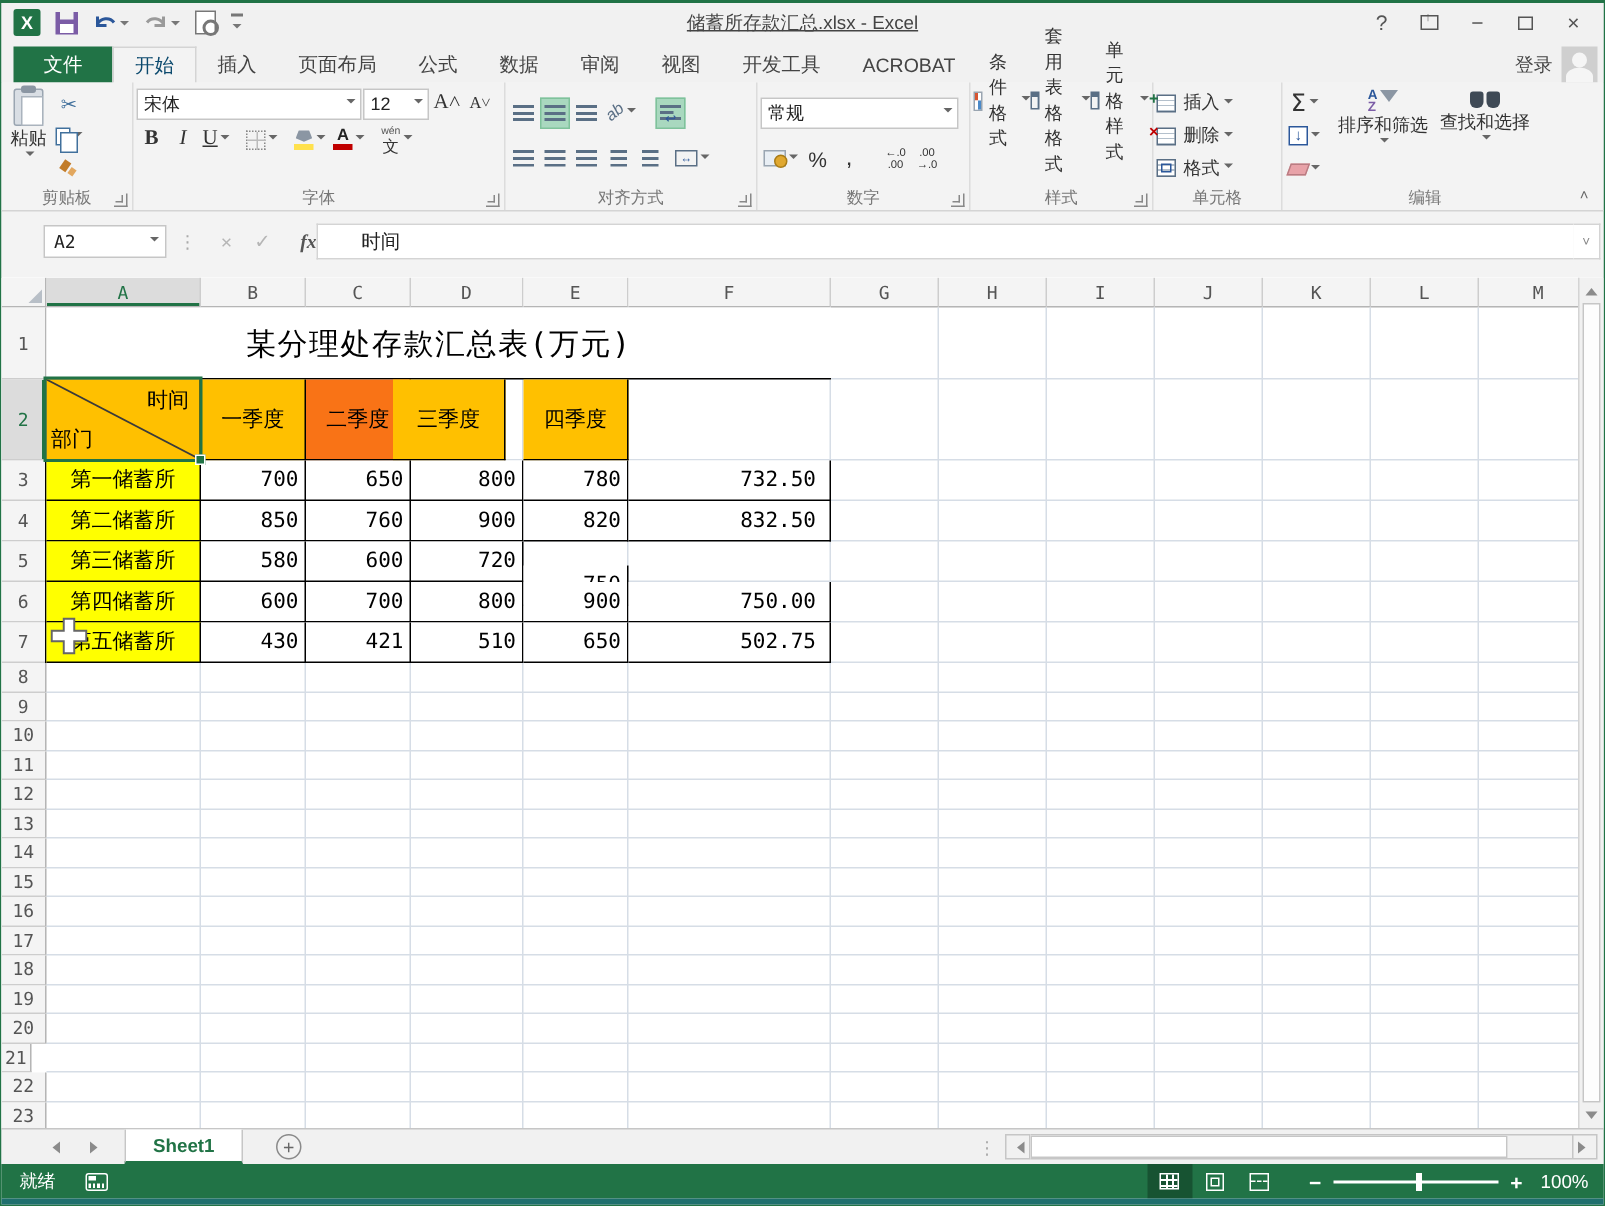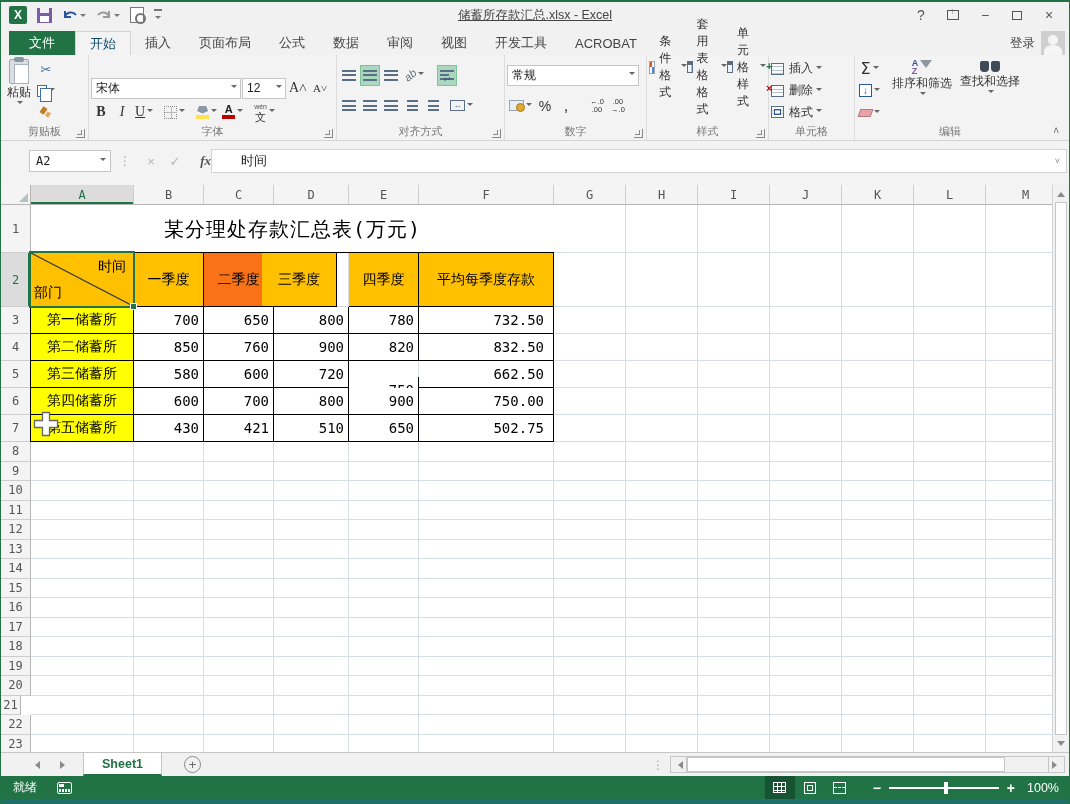--- a/index.html
+++ b/index.html
@@ -256,21 +256,21 @@
             </div>
           <div class="sbtn">
               <span class="brush-ic"></span>
             </div>
         </div>
       </div>
       <div class="rg-label"><span>剪贴板</span><span class="launcher"></span></div>
     </div>
 
     <div class="rgroup" style="width:248px">
-      <div style="display:flex;flex-direction:column;justify-content:flex-end;flex:1;">
+      <div style="display:flex;flex-direction:column;justify-content:flex-start;flex:1;">
         <div class="rrow">
           <div class="combo" style="width:150px">
               <span>宋体</span>
               <span class="dd"></span>
             </div>
           <div class="combo" style="width:44px">
               <span>12</span>
               <span class="dd"></span>
             </div>
           <div class="sbtn">
@@ -573,39 +573,37 @@
           <svg width="102" height="53" viewBox="0 0 102 53" style="position:absolute;left:0;top:0">
             <line x1="0" y1="0" x2="102" y2="53" stroke="#3a3a3a" stroke-width="1.2"></line>
           </svg>
           <span style="position:absolute;right:7px;top:5px;font-size:14px">时间</span>
           <span style="position:absolute;left:3px;bottom:4px;font-size:14px">部门</span>
         </div>
         <div class="tcell" style="left: 133px; top: 68px; width: 70px; height: 54px; background: rgb(255, 192, 0); border-right: 1px solid rgb(0, 0, 0); border-bottom: 1px solid rgb(0, 0, 0); justify-content: center; font-size: 14px;">一季度</div>
         <div class="tcell" style="left: 203px; top: 68px; width: 70px; height: 54px; background: #f97316; border-right: 1px solid rgb(0, 0, 0); border-bottom: 1px solid rgb(0, 0, 0); justify-content: center; font-size: 14px;">二季度</div>
         <div class="tcell" style="left: 261px; top: 68px; width: 75px; height: 54px; background: rgb(255, 192, 0); border-right: 1px solid rgb(0, 0, 0); border-bottom: 1px solid rgb(0, 0, 0); justify-content: center; font-size: 14px;">三季度</div>
         <div class="tcell" style="left: 348px; top: 68px; width: 70px; height: 54px; background: rgb(255, 192, 0); border-right: 1px solid rgb(0, 0, 0); border-bottom: 1px solid rgb(0, 0, 0); justify-content: center; font-size: 14px;">四季度</div>
-        <div class="tcell" style="left: 418px; top: 68px; width: 135px; height: 54px; background: rgb(255, 192, 0); border-right: 1px solid rgb(0, 0, 0); border-bottom: 1px solid rgb(0, 0, 0); justify-content: center; font-size: 14px;">平均每季度存款</div>
         <div class="tcell" style="left: 30px; top: 122px; width: 103px; height: 27px; background: rgb(255, 255, 0); border-right: 1px solid rgb(0, 0, 0); border-bottom: 1px solid rgb(0, 0, 0); justify-content: center; font-size: 14px;">第一储蓄所</div>
         <div class="tcell" style="left: 133px; top: 122px; width: 70px; height: 27px; background: rgb(255, 255, 255); border-right: 1px solid rgb(0, 0, 0); border-bottom: 1px solid rgb(0, 0, 0); justify-content: flex-end; padding-right: 4px; font-size: 14px;">700</div>
         <div class="tcell" style="left: 203px; top: 122px; width: 70px; height: 27px; background: rgb(255, 255, 255); border-right: 1px solid rgb(0, 0, 0); border-bottom: 1px solid rgb(0, 0, 0); justify-content: flex-end; padding-right: 4px; font-size: 14px;">650</div>
         <div class="tcell" style="left: 273px; top: 122px; width: 75px; height: 27px; background: rgb(255, 255, 255); border-right: 1px solid rgb(0, 0, 0); border-bottom: 1px solid rgb(0, 0, 0); justify-content: flex-end; padding-right: 4px; font-size: 14px;">800</div>
         <div class="tcell" style="left: 348px; top: 122px; width: 70px; height: 27px; background: rgb(255, 255, 255); border-right: 1px solid rgb(0, 0, 0); border-bottom: 1px solid rgb(0, 0, 0); justify-content: flex-end; padding-right: 4px; font-size: 14px;">780</div>
         <div class="tcell" style="left: 418px; top: 122px; width: 135px; height: 27px; background: rgb(255, 255, 255); border-right: 1px solid rgb(0, 0, 0); border-bottom: 1px solid rgb(0, 0, 0); justify-content: flex-end; padding-right: 9px; font-size: 14px;">732.50</div>
         <div class="tcell" style="left: 30px; top: 149px; width: 103px; height: 27px; background: rgb(255, 255, 0); border-right: 1px solid rgb(0, 0, 0); border-bottom: 1px solid rgb(0, 0, 0); justify-content: center; font-size: 14px;">第二储蓄所</div>
         <div class="tcell" style="left: 133px; top: 149px; width: 70px; height: 27px; background: rgb(255, 255, 255); border-right: 1px solid rgb(0, 0, 0); border-bottom: 1px solid rgb(0, 0, 0); justify-content: flex-end; padding-right: 4px; font-size: 14px;">850</div>
         <div class="tcell" style="left: 203px; top: 149px; width: 70px; height: 27px; background: rgb(255, 255, 255); border-right: 1px solid rgb(0, 0, 0); border-bottom: 1px solid rgb(0, 0, 0); justify-content: flex-end; padding-right: 4px; font-size: 14px;">760</div>
         <div class="tcell" style="left: 273px; top: 149px; width: 75px; height: 27px; background: rgb(255, 255, 255); border-right: 1px solid rgb(0, 0, 0); border-bottom: 1px solid rgb(0, 0, 0); justify-content: flex-end; padding-right: 4px; font-size: 14px;">900</div>
         <div class="tcell" style="left: 348px; top: 149px; width: 70px; height: 27px; background: rgb(255, 255, 255); border-right: 1px solid rgb(0, 0, 0); border-bottom: 1px solid rgb(0, 0, 0); justify-content: flex-end; padding-right: 4px; font-size: 14px;">820</div>
         <div class="tcell" style="left: 418px; top: 149px; width: 135px; height: 27px; background: rgb(255, 255, 255); border-right: 1px solid rgb(0, 0, 0); border-bottom: 1px solid rgb(0, 0, 0); justify-content: flex-end; padding-right: 9px; font-size: 14px;">832.50</div>
         <div class="tcell" style="left: 30px; top: 176px; width: 103px; height: 27px; background: rgb(255, 255, 0); border-right: 1px solid rgb(0, 0, 0); border-bottom: 1px solid rgb(0, 0, 0); justify-content: center; font-size: 14px;">第三储蓄所</div>
         <div class="tcell" style="left: 133px; top: 176px; width: 70px; height: 27px; background: rgb(255, 255, 255); border-right: 1px solid rgb(0, 0, 0); border-bottom: 1px solid rgb(0, 0, 0); justify-content: flex-end; padding-right: 4px; font-size: 14px;">580</div>
         <div class="tcell" style="left: 203px; top: 176px; width: 70px; height: 27px; background: rgb(255, 255, 255); border-right: 1px solid rgb(0, 0, 0); border-bottom: 1px solid rgb(0, 0, 0); justify-content: flex-end; padding-right: 4px; font-size: 14px;">600</div>
         <div class="tcell" style="left: 273px; top: 176px; width: 75px; height: 27px; background: rgb(255, 255, 255); border-right: 1px solid rgb(0, 0, 0); border-bottom: 1px solid rgb(0, 0, 0); justify-content: flex-end; padding-right: 4px; font-size: 14px;">720</div>
         <div class="tcell" style="left: 348px; top: 176px; width: 70px; height: 27px; background: rgb(255, 255, 255); border-right: 1px solid rgb(0, 0, 0); border-bottom: 1px solid rgb(0, 0, 0); justify-content: flex-end; padding-right: 4px; font-size: 14px; margin-top: 16px;">750</div>
-        <div class="tcell" style="left: 418px; top: 176px; width: 135px; height: 27px; background: rgb(255, 255, 255); border-right: 1px solid rgb(0, 0, 0); border-bottom: 1px solid rgb(0, 0, 0); justify-content: flex-end; padding-right: 9px; font-size: 14px;">662.50</div>
         <div class="tcell" style="left: 30px; top: 203px; width: 103px; height: 27px; background: rgb(255, 255, 0); border-right: 1px solid rgb(0, 0, 0); border-bottom: 1px solid rgb(0, 0, 0); justify-content: center; font-size: 14px;">第四储蓄所</div>
         <div class="tcell" style="left: 133px; top: 203px; width: 70px; height: 27px; background: rgb(255, 255, 255); border-right: 1px solid rgb(0, 0, 0); border-bottom: 1px solid rgb(0, 0, 0); justify-content: flex-end; padding-right: 4px; font-size: 14px;">600</div>
         <div class="tcell" style="left: 203px; top: 203px; width: 70px; height: 27px; background: rgb(255, 255, 255); border-right: 1px solid rgb(0, 0, 0); border-bottom: 1px solid rgb(0, 0, 0); justify-content: flex-end; padding-right: 4px; font-size: 14px;">700</div>
         <div class="tcell" style="left: 273px; top: 203px; width: 75px; height: 27px; background: rgb(255, 255, 255); border-right: 1px solid rgb(0, 0, 0); border-bottom: 1px solid rgb(0, 0, 0); justify-content: flex-end; padding-right: 4px; font-size: 14px;">800</div>
         <div class="tcell" style="left: 348px; top: 203px; width: 70px; height: 27px; background: rgb(255, 255, 255); border-right: 1px solid rgb(0, 0, 0); border-bottom: 1px solid rgb(0, 0, 0); justify-content: flex-end; padding-right: 4px; font-size: 14px;">900</div>
         <div class="tcell" style="left: 418px; top: 203px; width: 135px; height: 27px; background: rgb(255, 255, 255); border-right: 1px solid rgb(0, 0, 0); border-bottom: 1px solid rgb(0, 0, 0); justify-content: flex-end; padding-right: 9px; font-size: 14px;">750.00</div>
         <div class="tcell" style="left: 30px; top: 230px; width: 103px; height: 27px; background: rgb(255, 255, 0); border-right: 1px solid rgb(0, 0, 0); border-bottom: 1px solid rgb(0, 0, 0); justify-content: center; font-size: 14px;">第五储蓄所</div>
         <div class="tcell" style="left: 133px; top: 230px; width: 70px; height: 27px; background: rgb(255, 255, 255); border-right: 1px solid rgb(0, 0, 0); border-bottom: 1px solid rgb(0, 0, 0); justify-content: flex-end; padding-right: 4px; font-size: 14px;">430</div>
         <div class="tcell" style="left: 203px; top: 230px; width: 70px; height: 27px; background: rgb(255, 255, 255); border-right: 1px solid rgb(0, 0, 0); border-bottom: 1px solid rgb(0, 0, 0); justify-content: flex-end; padding-right: 4px; font-size: 14px;">421</div>
         <div class="tcell" style="left: 273px; top: 230px; width: 75px; height: 27px; background: rgb(255, 255, 255); border-right: 1px solid rgb(0, 0, 0); border-bottom: 1px solid rgb(0, 0, 0); justify-content: flex-end; padding-right: 4px; font-size: 14px;">510</div>

